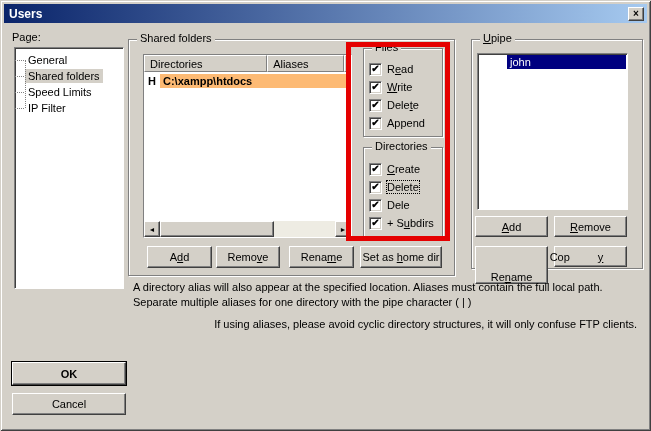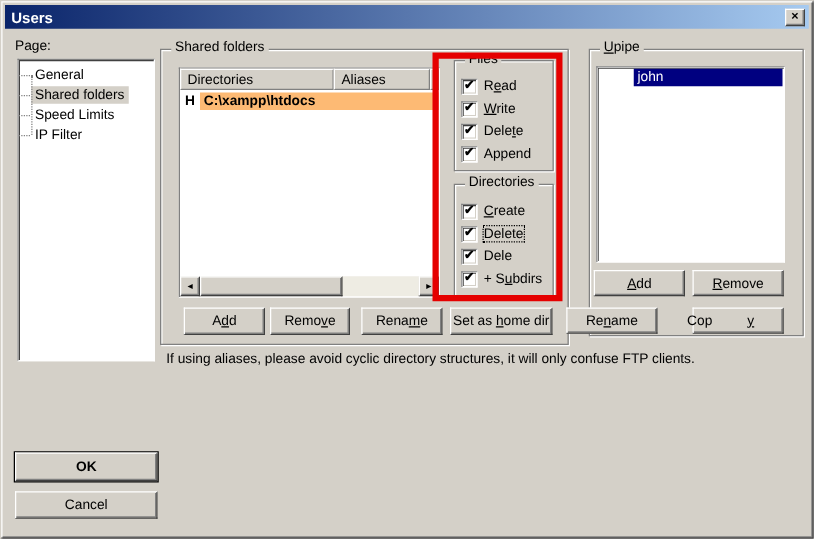--- a/index.html
+++ b/index.html
@@ -255,27 +255,28 @@
   <div class="abs sunken" style="left:477px;top:53px;width:151px;height:157px;padding:1px;">
     <div class="user-item sel">john</div>
   </div>
 
   <div class="btn" style="left:475px;top:216px;width:73px;height:21px;">
     <span></span><span class="u">A</span><span>dd</span>
   </div>
   <div class="btn" style="left:554px;top:216px;width:73px;height:21px;">
     <span></span><span class="u">R</span><span>emove</span>
   </div>
-  <div class="btn" style="left:453px;top:246px;width:73px;height:21px;">
+  <div class="btn" style="left:475px;top:246px;width:73px;height:38px;align-items:flex-end;">
     <span>Re</span><span class="u">n</span><span>ame</span>
   </div>
   <div class="btn" style="left:554px;top:246px;width:73px;height:21px;gap:28px;">
     <span>Cop</span><span class="u">y</span><span></span>
   </div>
 
   <div class="abs notes" style="left:133px;top:280px;width:504px;">
+    <p>A directory alias will also appear at the specified location. Aliases must contain the full local path. Separate multiple aliases for one directory with the pipe character ( | )</p>
     <p>If using aliases, please avoid cyclic directory structures, it will only confuse FTP clients.</p>
   </div>
 
   <div class="btn default" style="left:12px;top:362px;width:114px;height:23px;">OK</div>
   <div class="btn" style="left:12px;top:393px;width:114px;height:22px;">Cancel</div>
 
 </div>
 
 </body></html>

